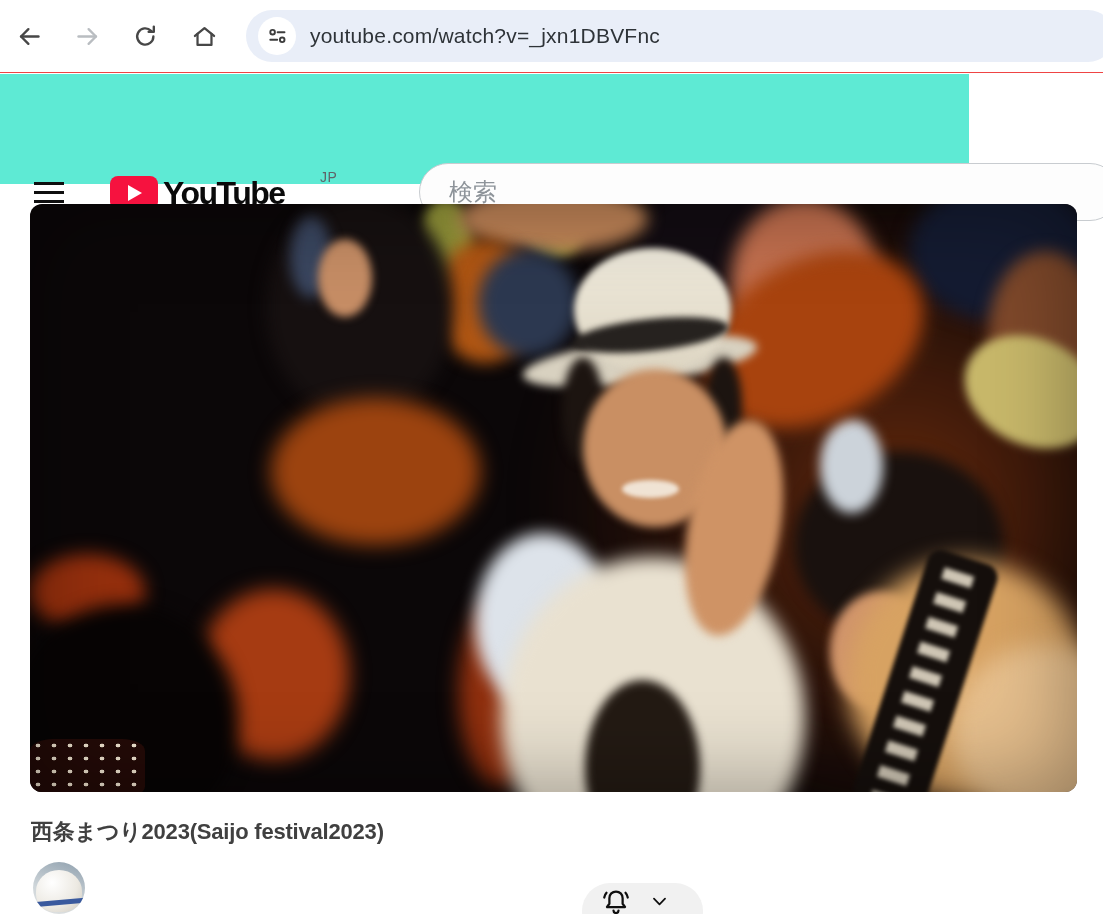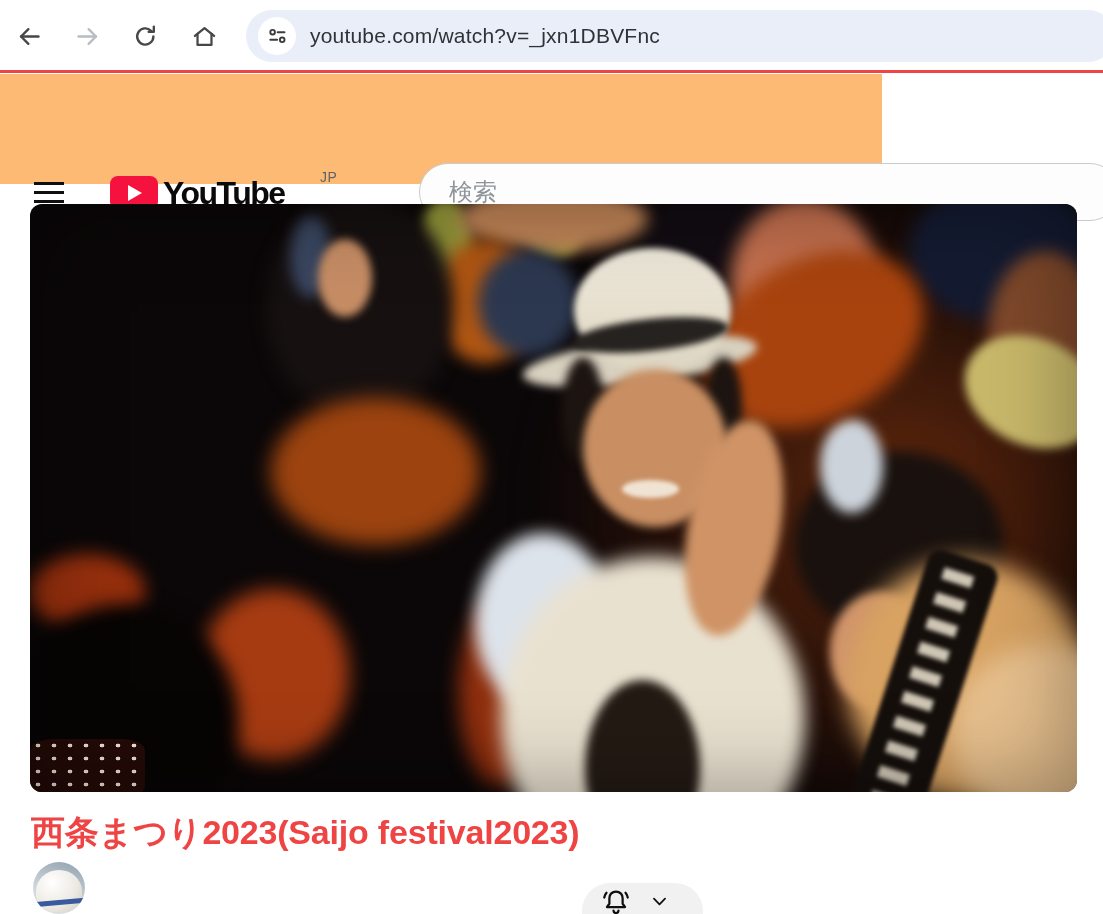--- a/index.html
+++ b/index.html
@@ -2,37 +2,37 @@
 <html><head>
 <meta charset="utf-8">
 <style>
   * { margin:0; padding:0; box-sizing:border-box; }
   html,body { width:1103px; height:914px; overflow:hidden; background:#fff;
               font-family:"Liberation Sans", sans-serif; }
   .page { position:relative; width:1103px; height:914px; background:#fff; overflow:hidden; }
 
   
   .toolbar { position:absolute; left:0; top:0; width:1103px; height:73px;
-             background:#fff; border-bottom:3px solid #ef4444; }
+             background:#fff; border-bottom:1px solid #ef4444; }
   .nav-btn { position:absolute; top:16px; width:40px; height:40px; border:none; background:transparent;
              display:flex; align-items:center; justify-content:center; cursor:pointer; }
   .nav-btn svg { width:27px; height:27px; }
   .b-back   { left:9px; }
   .b-fwd    { left:67px; }
   .b-reload { left:125px; }
   .b-home   { left:184px; }
   .urlbar { position:absolute; left:246px; top:10px; width:868px; height:52px;
             background:#e9eef8; border-radius:26px; display:flex; align-items:center; cursor:text; }
   .perm-circle { position:absolute; left:12px; top:7px; width:38px; height:38px; border-radius:50%;
                  background:#fff; display:flex; align-items:center; justify-content:center; cursor:pointer; border:none; }
   .perm-circle svg { width:21px; height:21px; }
   .url-text { margin-left:64px; font-size:21px; color:#2e3338; letter-spacing:.2px; white-space:nowrap; }
 
   
-  .yt-header { position:absolute; left:0; top:74px; width:882px; height:110px; background:#fdba74; }
+  .yt-header { position:absolute; left:0; top:74px; width:969px; height:110px; background:#5eead4; }
   .hamburger { position:absolute; left:28px; top:98px; width:40px; height:40px; border:none; background:transparent; cursor:pointer; }
   .hamburger .bars { position:absolute; left:6px; top:10px; width:30px; height:21px;
       background:repeating-linear-gradient(180deg,#0f0f0f 0 3px,transparent 3px 9px); }
   .yt-logo { position:absolute; left:110px; top:99px; height:40px; display:flex; align-items:center; cursor:pointer; }
   .play-badge { position:relative; width:48px; height:34px; border-radius:8px; background:#f6123f; }
   .play-badge::after { content:''; position:absolute; left:18px; top:9px; border-style:solid;
       border-width:8px 0 8px 14px; border-color:transparent transparent transparent #ffffff; }
   .logo-word { font-size:32px; font-weight:bold; color:#0a0a0a; letter-spacing:-1.5px; margin-left:5px;
                transform:scaleX(.9); transform-origin:left center; }
   .jp-badge { position:absolute; left:162px; top:-6px; font-size:14px; color:#5f6368; letter-spacing:.5px; }
@@ -92,21 +92,21 @@
   .s-hairR    { left:64.5%;top:26%;  width:3.5%; height:16%; background:#1c1410; filter:blur(5px); }
   .s-mface    { left:52.8%;top:28%;  width:13.8%;height:27%; background:#c98f63; filter:blur(4px); }
   .s-msmile   { left:56.5%;top:47%;  width:5.5%; height:3%;  background:#f0e3d4; filter:blur(2px); }
   .s-shoulder { left:42.5%;top:56%;  width:13%;  height:30%; background:#dde3ea; filter:blur(8px); }
   .s-mshirt   { left:45%;  top:60%;  width:29%;  height:55%; background:#e9e1d0; filter:blur(9px); }
   .s-mcollar  { left:53%;  top:81%;  width:11%;  height:30%; background:#231a13; filter:blur(5px); }
   .s-mhand    { left:62.8%;top:36.5%;width:8.8%; height:37%; background:#cf9365; transform:rotate(10deg); filter:blur(5px); }
 
   
   .video-title { position:absolute; left:31px; top:812px; width:1040px;
-                 font-size:34px; line-height:40px; font-weight:bold; color:#ef4444; letter-spacing:-.2px; }
+                 font-size:22px; line-height:40px; font-weight:bold; color:#404040; letter-spacing:-.2px; }
   .channel-avatar { position:absolute; left:33px; top:862px; width:52px; height:52px; border-radius:50%;
                  overflow:hidden; cursor:pointer;
                  background:linear-gradient(200deg,#8fa0ae 0%,#b4bfc7 35%,#cfd6da 60%,#e2e3e2 100%); }
   .helmet-dome { position:absolute; left:3px; top:8px; width:46px; height:42px;
                  border-radius:50% 50% 42% 42%;
                  background:radial-gradient(circle at 35% 30%, #ffffff, #ece9e2 60%, #cfcac0 100%); }
   .helmet-stripe { position:absolute; left:0; top:38px; width:52px; height:5px; background:#3a5a9e;
                  transform:rotate(-5deg); }
   .channel-name { position:absolute; left:112px; top:874px; font-size:24px; line-height:32px;
                  color:#0f0f0f; cursor:pointer; white-space:nowrap; }

